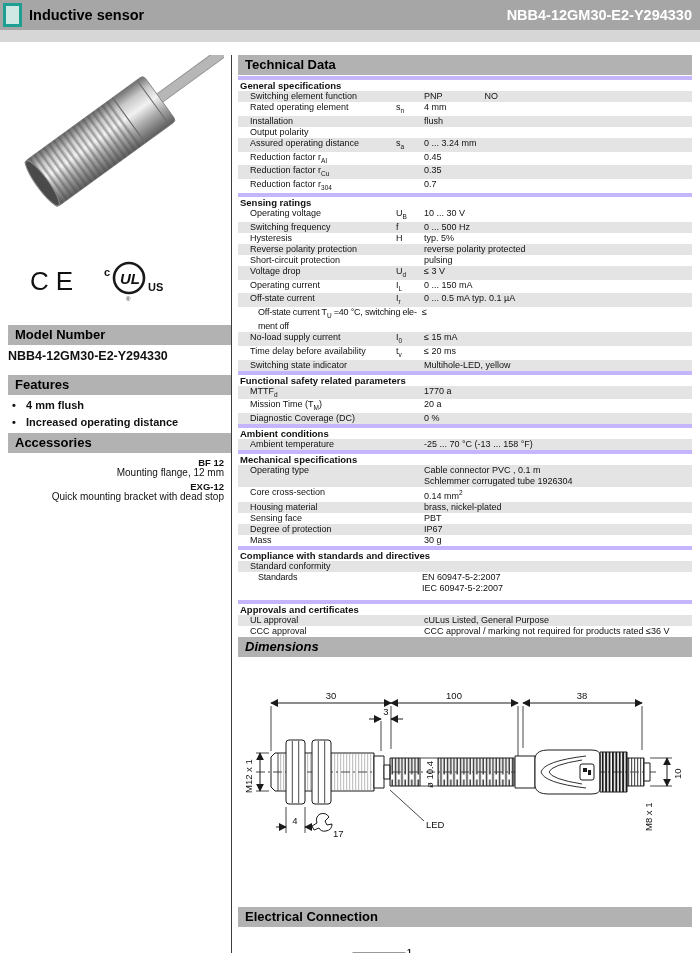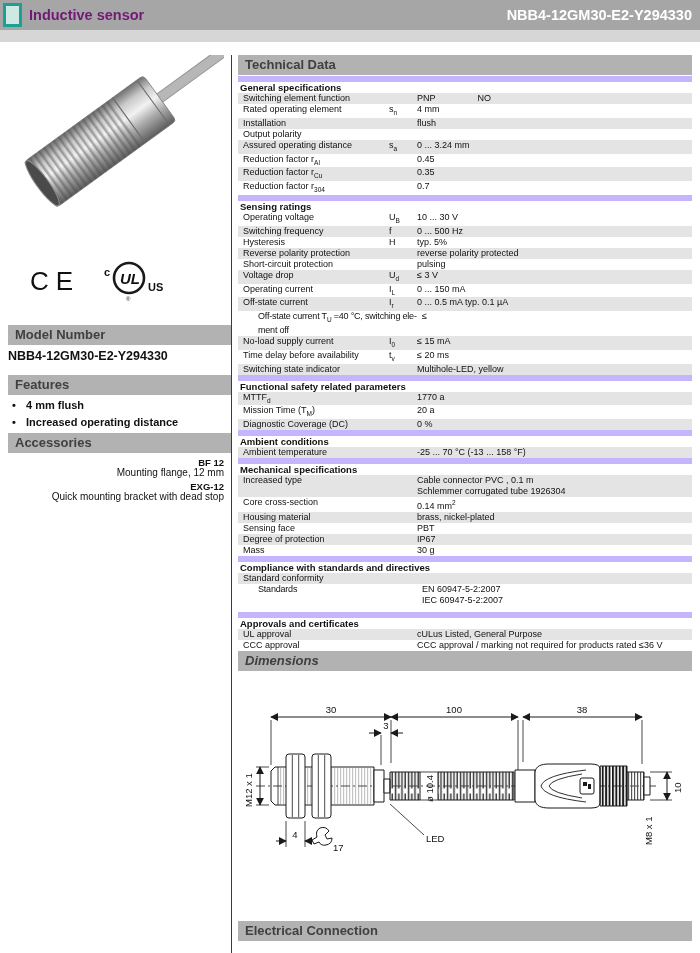--- a/index.html
+++ b/index.html
@@ -2,45 +2,45 @@
 <html><head>
 <meta charset="utf-8">
 <style>
   html,body{margin:0;padding:0;}
   body{width:700px;height:953px;position:relative;background:#fff;
        font-family:"Liberation Sans",sans-serif;color:#111;overflow:hidden;}
   .topbar{position:absolute;left:0;top:0;width:700px;height:30px;background:#a6a6a6;
           display:flex;align-items:center;}
   .brandsq{width:13px;height:18px;background:#cfe8e4;border:3px solid #1da091;
            margin:2px 0 2px 3px;flex:none;}
-  .toptitle{color:#701a75;font-weight:bold;font-size:14.5px;margin-left:7px;flex:1;}
+  .toptitle{color:#000000;font-weight:bold;font-size:14.5px;margin-left:7px;flex:1;}
   .toppn{color:#fff;font-weight:bold;font-size:14.5px;margin-right:8px;}
   .strip{position:absolute;left:0;top:30px;width:700px;height:12px;background:#d6d6d6;}
   .leftcol{position:absolute;left:8px;top:55px;width:216px;height:898px;}
   .divider{position:absolute;left:231px;top:55px;width:1px;height:898px;background:#3c3c3c;}
   .rightcol{position:absolute;left:238px;top:55px;width:454px;}
   .gbar{background:#b2b2b2;font-weight:bold;font-size:13px;height:20px;line-height:20px;
-        padding-left:7px;color:#404040;}
+        padding-left:7px;color:#000000;}
   
   .photo{position:absolute;left:0;top:0;}
   .marks{position:absolute;left:18px;top:203px;width:190px;height:46px;}
   .lbar{position:absolute;left:0;width:216px;}
   .modelval{position:absolute;left:0;top:294px;font-weight:bold;font-size:12.5px;}
   .feat{position:absolute;left:0;top:344px;width:216px;}
   .feat div{font-weight:bold;font-size:11px;margin-bottom:5px;display:flex;}
   .feat .b{width:14px;margin-left:4px;flex:none;}
   .accs{position:absolute;left:0;top:402px;width:216px;text-align:right;}
   .accname{font-weight:bold;font-size:9.5px;line-height:11px;}
   .accdesc{font-size:10px;line-height:10px;margin-bottom:3px;}
   
-  .sech{font-weight:bold;font-size:9.5px;line-height:11px;border-top:6px solid #c4b5fd;
+  .sech{font-weight:bold;font-size:9.5px;line-height:11px;border-top:4px solid #c4b5fd;
         padding-left:2px;background:#fff;}
   .sech.gap{margin-top:6px;}
   .r{display:flex;align-items:flex-start;font-size:9px;line-height:11px;min-height:11px;
-     padding-left:5px;}
+     padding-left:12px;}
   .r.shade{background:#e4e4e4;}
   .r .lab{width:146px;flex:none;white-space:nowrap;}
   .r .sym{width:28px;flex:none;}
   .r .val{flex:1;padding-right:3px;}
   .r.ind{padding-left:20px;}
   .r.ind .lab{width:164px;letter-spacing:-0.2px;}
   .r.ind .sym{width:0;}
   .r sub,.r sup{font-size:6.5px;}
   .v2{display:inline-block;margin-left:42px;}
   svg text{font-family:"Liberation Sans",sans-serif;fill:#111;}
@@ -240,21 +240,21 @@
         <span class="val">0 %</span>
       </div>
       <div class="sech">Ambient conditions</div>
       <div class="r shade">
         <span class="lab">Ambient temperature</span>
         <span class="sym"></span>
         <span class="val">-25 ... 70 °C (-13 ... 158 °F)</span>
       </div>
       <div class="sech">Mechanical specifications</div>
       <div class="r shade">
-        <span class="lab">Increased type</span>
+        <span class="lab">Operating type</span>
         <span class="sym"></span>
         <span class="val">Cable connector PVC , 0.1 m<br>Schlemmer corrugated tube 1926304</span>
       </div>
       <div class="r">
         <span class="lab">Core cross-section</span>
         <span class="sym"></span>
         <span class="val">0.14 mm<sup>2</sup></span>
       </div>
       <div class="r shade">
         <span class="lab">Housing material</span>

